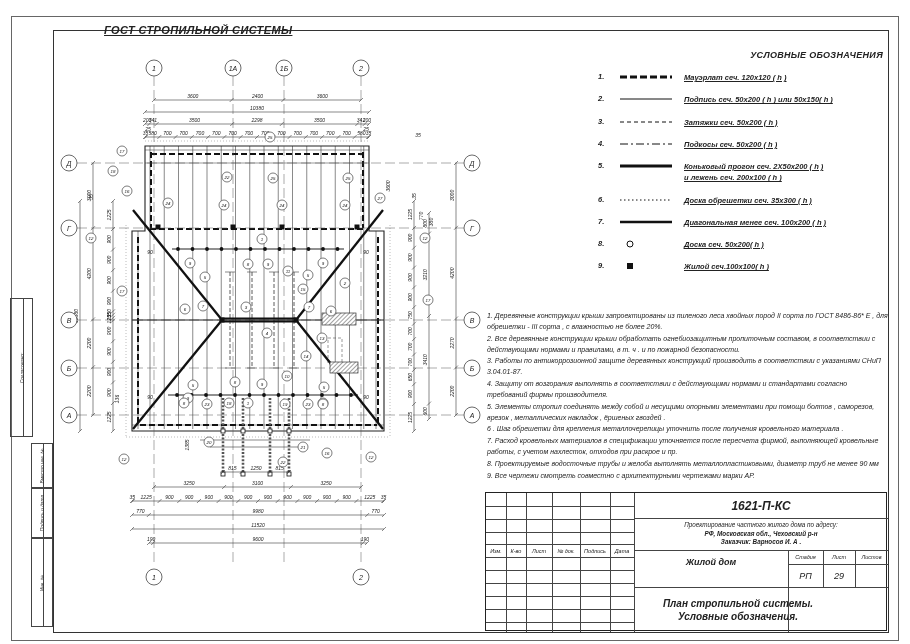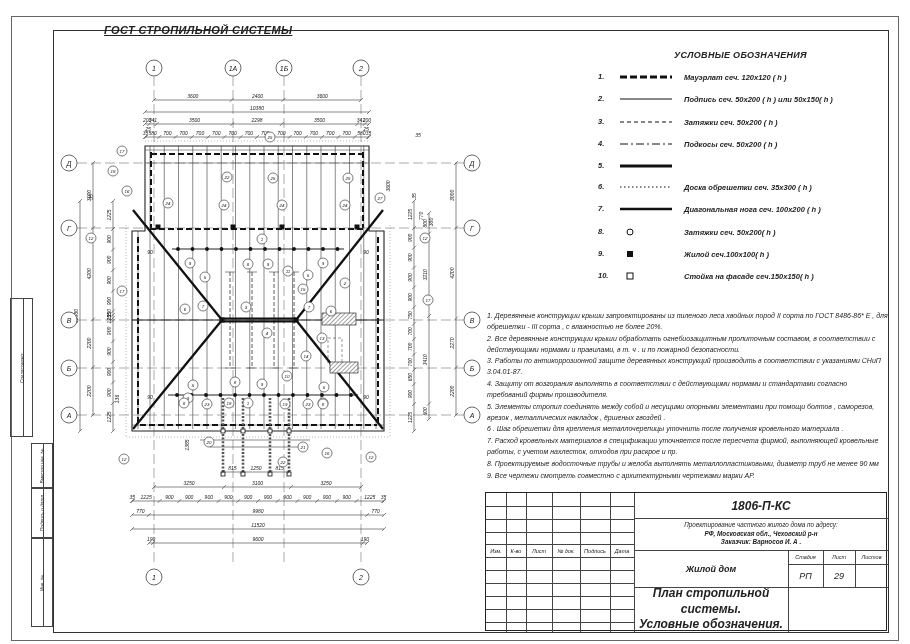--- a/index.html
+++ b/index.html
@@ -6,39 +6,39 @@
     font-family:"Liberation Sans",sans-serif;color:#222;overflow:hidden;position:relative;}
   .abs{position:absolute;}
   
   #outer-border{left:11px;top:16px;width:886px;height:623px;border:1px solid #666;}
   #frame{left:53px;top:30px;width:834px;height:601px;border:1.4px solid #333;}
   
   #plan-title{left:104px;top:24px;font-size:11px;font-weight:bold;font-style:italic;
     text-decoration:underline;letter-spacing:.4px;}
   
   #legend{left:598px;top:50px;width:285px;}
-  #legend-heading{font-size:9px;font-weight:bold;font-style:italic;text-align:center;
+  #legend-heading{font-size:9px;font-weight:bold;font-style:italic;text-align:right;
     margin-bottom:12px;letter-spacing:.3px;}
   .lg-row{display:flex;align-items:flex-start;margin-bottom:11px;}
   .lg-num{width:20px;font-size:7.5px;font-weight:bold;font-style:italic;}
   .lg-sym{width:56px;height:10px;flex:0 0 56px;margin-right:10px;}
-  .lg-txt{font-size:7.5px;font-weight:bold;font-style:italic;white-space:pre-line;line-height:1.5;}
+  .lg-txt{font-size:7.5px;font-weight:bold;font-style:italic;white-space:pre-line;line-height:1.5;text-decoration:underline;}
   
   #notes{left:487px;top:311px;width:402px;font-size:7px;font-style:italic;line-height:1.55;}
   #notes p{margin:0 0 1px 0;}
   
   #tblock{left:485px;top:492px;width:402px;height:139px;border:1.2px solid #222;box-sizing:border-box;}
   .tb-line{position:absolute;background:#444;}
   .tb-cell{position:absolute;display:flex;align-items:center;justify-content:center;
     text-align:center;font-style:italic;}
   #tb-code{font-size:12px;font-weight:bold;}
   .tb-small{font-size:5.5px;}
   .tb-addr{font-size:6.3px;line-height:1.4;}
   #tb-object{font-size:9px;font-weight:bold;}
-  #tb-doc{font-size:12px;font-weight:bold;line-height:1.3;white-space:pre-line;}
+  #tb-doc{font-size:10px;font-weight:bold;line-height:1.3;white-space:pre-line;margin-left:27px;}
   .tb-val{font-size:9px;font-weight:normal;}
   
   .stamp{position:absolute;border:1px solid #444;box-sizing:border-box;}
   .stamp .rot{position:absolute;left:50%;top:50%;transform:translate(-50%,-50%) rotate(-90deg);
     font-size:4.8px;font-style:italic;white-space:nowrap;color:#333;}
   .stamp .div-v{position:absolute;top:0;bottom:0;width:1px;background:#444;}
   
   #plan-svg{left:53px;top:30px;}
   text{font-family:"Liberation Sans",sans-serif;}
 </style>
@@ -759,79 +759,74 @@
         <svg class="lg-sym" viewBox="0 0 56 10">
           <line x1="2" y1="5" x2="54" y2="5" stroke="#111" stroke-width="1" stroke-dasharray="8,3,2,3"></line>
         </svg>
         <span class="lg-txt">Подкосы  сеч. 50х200 ( h )</span>
       </div>
       <div class="lg-row">
         <span class="lg-num">5.</span>
         <svg class="lg-sym" viewBox="0 0 56 10">
           <line x1="2" y1="5" x2="54" y2="5" stroke="#111" stroke-width="3"></line>
         </svg>
+        <span class="lg-txt">Коньковый прогон  сеч. 2Х50х200 ( h )
+и лежень сеч. 200х100 ( h )</span>
       </div>
       <div class="lg-row">
         <span class="lg-num">6.</span>
         <svg class="lg-sym" viewBox="0 0 56 10">
           <line x1="2" y1="5" x2="54" y2="5" stroke="#111" stroke-width="1" stroke-dasharray="1.5,2.5"></line>
         </svg>
         <span class="lg-txt">Доска обрешетки  сеч. 35х300 ( h )</span>
       </div>
       <div class="lg-row">
         <span class="lg-num">7.</span>
         <svg class="lg-sym" viewBox="0 0 56 10">
           <line x1="2" y1="5" x2="54" y2="5" stroke="#111" stroke-width="2.5"></line>
         </svg>
-        <span class="lg-txt">Диагональная нога  сеч. 100х200 ( h )</span>
+        <span class="lg-txt">Диагональная менее  сеч. 100х200 ( h )</span>
       </div>
       <div class="lg-row">
         <span class="lg-num">8.</span>
         <svg class="lg-sym" viewBox="0 0 56 10">
           <circle cx="12" cy="5" r="3" fill="#fff" stroke="#111" stroke-width="1"></circle>
         </svg>
-        <span class="lg-txt">Затяжки  сеч. 50х200( h )</span>
+        <span class="lg-txt">Доска  сеч. 50х200( h )</span>
       </div>
       <div class="lg-row">
         <span class="lg-num">9.</span>
         <svg class="lg-sym" viewBox="0 0 56 10">
           <rect x="9" y="2" width="6" height="6" fill="#111"></rect>
         </svg>
         <span class="lg-txt">Жилой  сеч.100х100( h )</span>
-      </div>
-      <div class="lg-row">
-        <span class="lg-num">10.</span>
-        <svg class="lg-sym" viewBox="0 0 56 10">
-          <rect x="9" y="2" width="6" height="6" fill="#fff" stroke="#111" stroke-width="1"></rect>
-        </svg>
-        <span class="lg-txt">Стойка  на фасаде сеч.150х150( h )</span>
       </div>
     </div>
 </div>
 
 <div class="abs" id="notes">
     <p>1.  Деревянные конструкции крыши запроектированы из пиленого леса  хвойных пород II сорта по  ГОСТ 8486-86* Е , для обрешетки - III сорта , с влажностью не более  20%.</p>
     <p>2.  Все деревянные конструкции крыши обработать  огнебиозащитным пропиточным составом, в соответствии с действующими нормами и правилами, в т. ч . и по пожарной безопасности.</p>
     <p>3.  Работы по антикоррозионной  защите деревянных  конструкций  производить в соответствии с указаниями СНиП  3.04.01-87.</p>
     <p>4.  Защиту от возгорания выполнять в соответствии с действующими нормами и стандартами согласно требований фирмы производителя.</p>
     <p>5.  Элементы стропил соединять между собой и несущими опорными элементами при помощи болтов , саморезов, врезок , металлических накладок , ёршеных гвоздей .</p>
     <p>6 . Шаг обрешетки для крепления металлочерепицы уточнить после получения кровельного материала .</p>
     <p>7.  Расход кровельных материалов в спецификации уточняется после пересчета фирмой, выполняющей кровельные работы, с учетом нахлесток, отходов при раскрое и пр.</p>
     <p>8.  Проектируемые водосточные трубы и желоба выполнять металлопластиковыми, диаметр труб не менее 90 мм</p>
     <p>9.  Все чертежи смотреть совместно с архитектурными чертежами марки АР.</p>
   </div>
 
 <div class="abs" id="tblock">
-  <div class="tb-cell" id="tb-code" style="left:148px;top:0;width:254px;height:25px;">1806-П-КС</div>
+  <div class="tb-cell" id="tb-code" style="left:148px;top:0;width:254px;height:25px;">1621-П-КС</div>
   <div class="tb-cell tb-addr" style="left:148px;top:25px;width:254px;height:32px;flex-direction:column;">
     <div>Проектирование частного жилого дома по адресу:</div>
     <div style="font-weight:bold">РФ, Московская обл., Чеховский р-н</div>
     <div style="font-weight:bold">Заказчик:  Варносов И. А .</div>
   </div>
-  <div class="tb-cell" id="tb-object" style="left:148px;top:57px;width:154px;height:37px;">Жилой дом</div>
+  <div class="tb-cell" id="tb-object" style="left:148px;top:50px;width:154px;height:37px;">Жилой дом</div>
   <div class="tb-cell tb-small" style="left:302px;top:57px;width:35px;height:14px;">Стадия</div>
   <div class="tb-cell tb-small" style="left:337px;top:57px;width:32px;height:14px;">Лист</div>
   <div class="tb-cell tb-small" style="left:369px;top:57px;width:33px;height:14px;">Листов</div>
   <div class="tb-cell tb-val" style="left:302px;top:71px;width:35px;height:23px;">РП</div>
   <div class="tb-cell tb-val" style="left:337px;top:71px;width:32px;height:23px;">29</div>
   <div class="tb-cell tb-val" style="left:369px;top:71px;width:33px;height:23px;"></div>
   <div class="tb-cell" id="tb-doc" style="left:148px;top:94px;width:154px;height:45px;">План стропильной системы.
 Условные обозначения.</div>
   <div id="tb-grid">
       <div class="tb-line" style="left: 20px; top: 0px; width: 1px; height: 139px;"></div>

